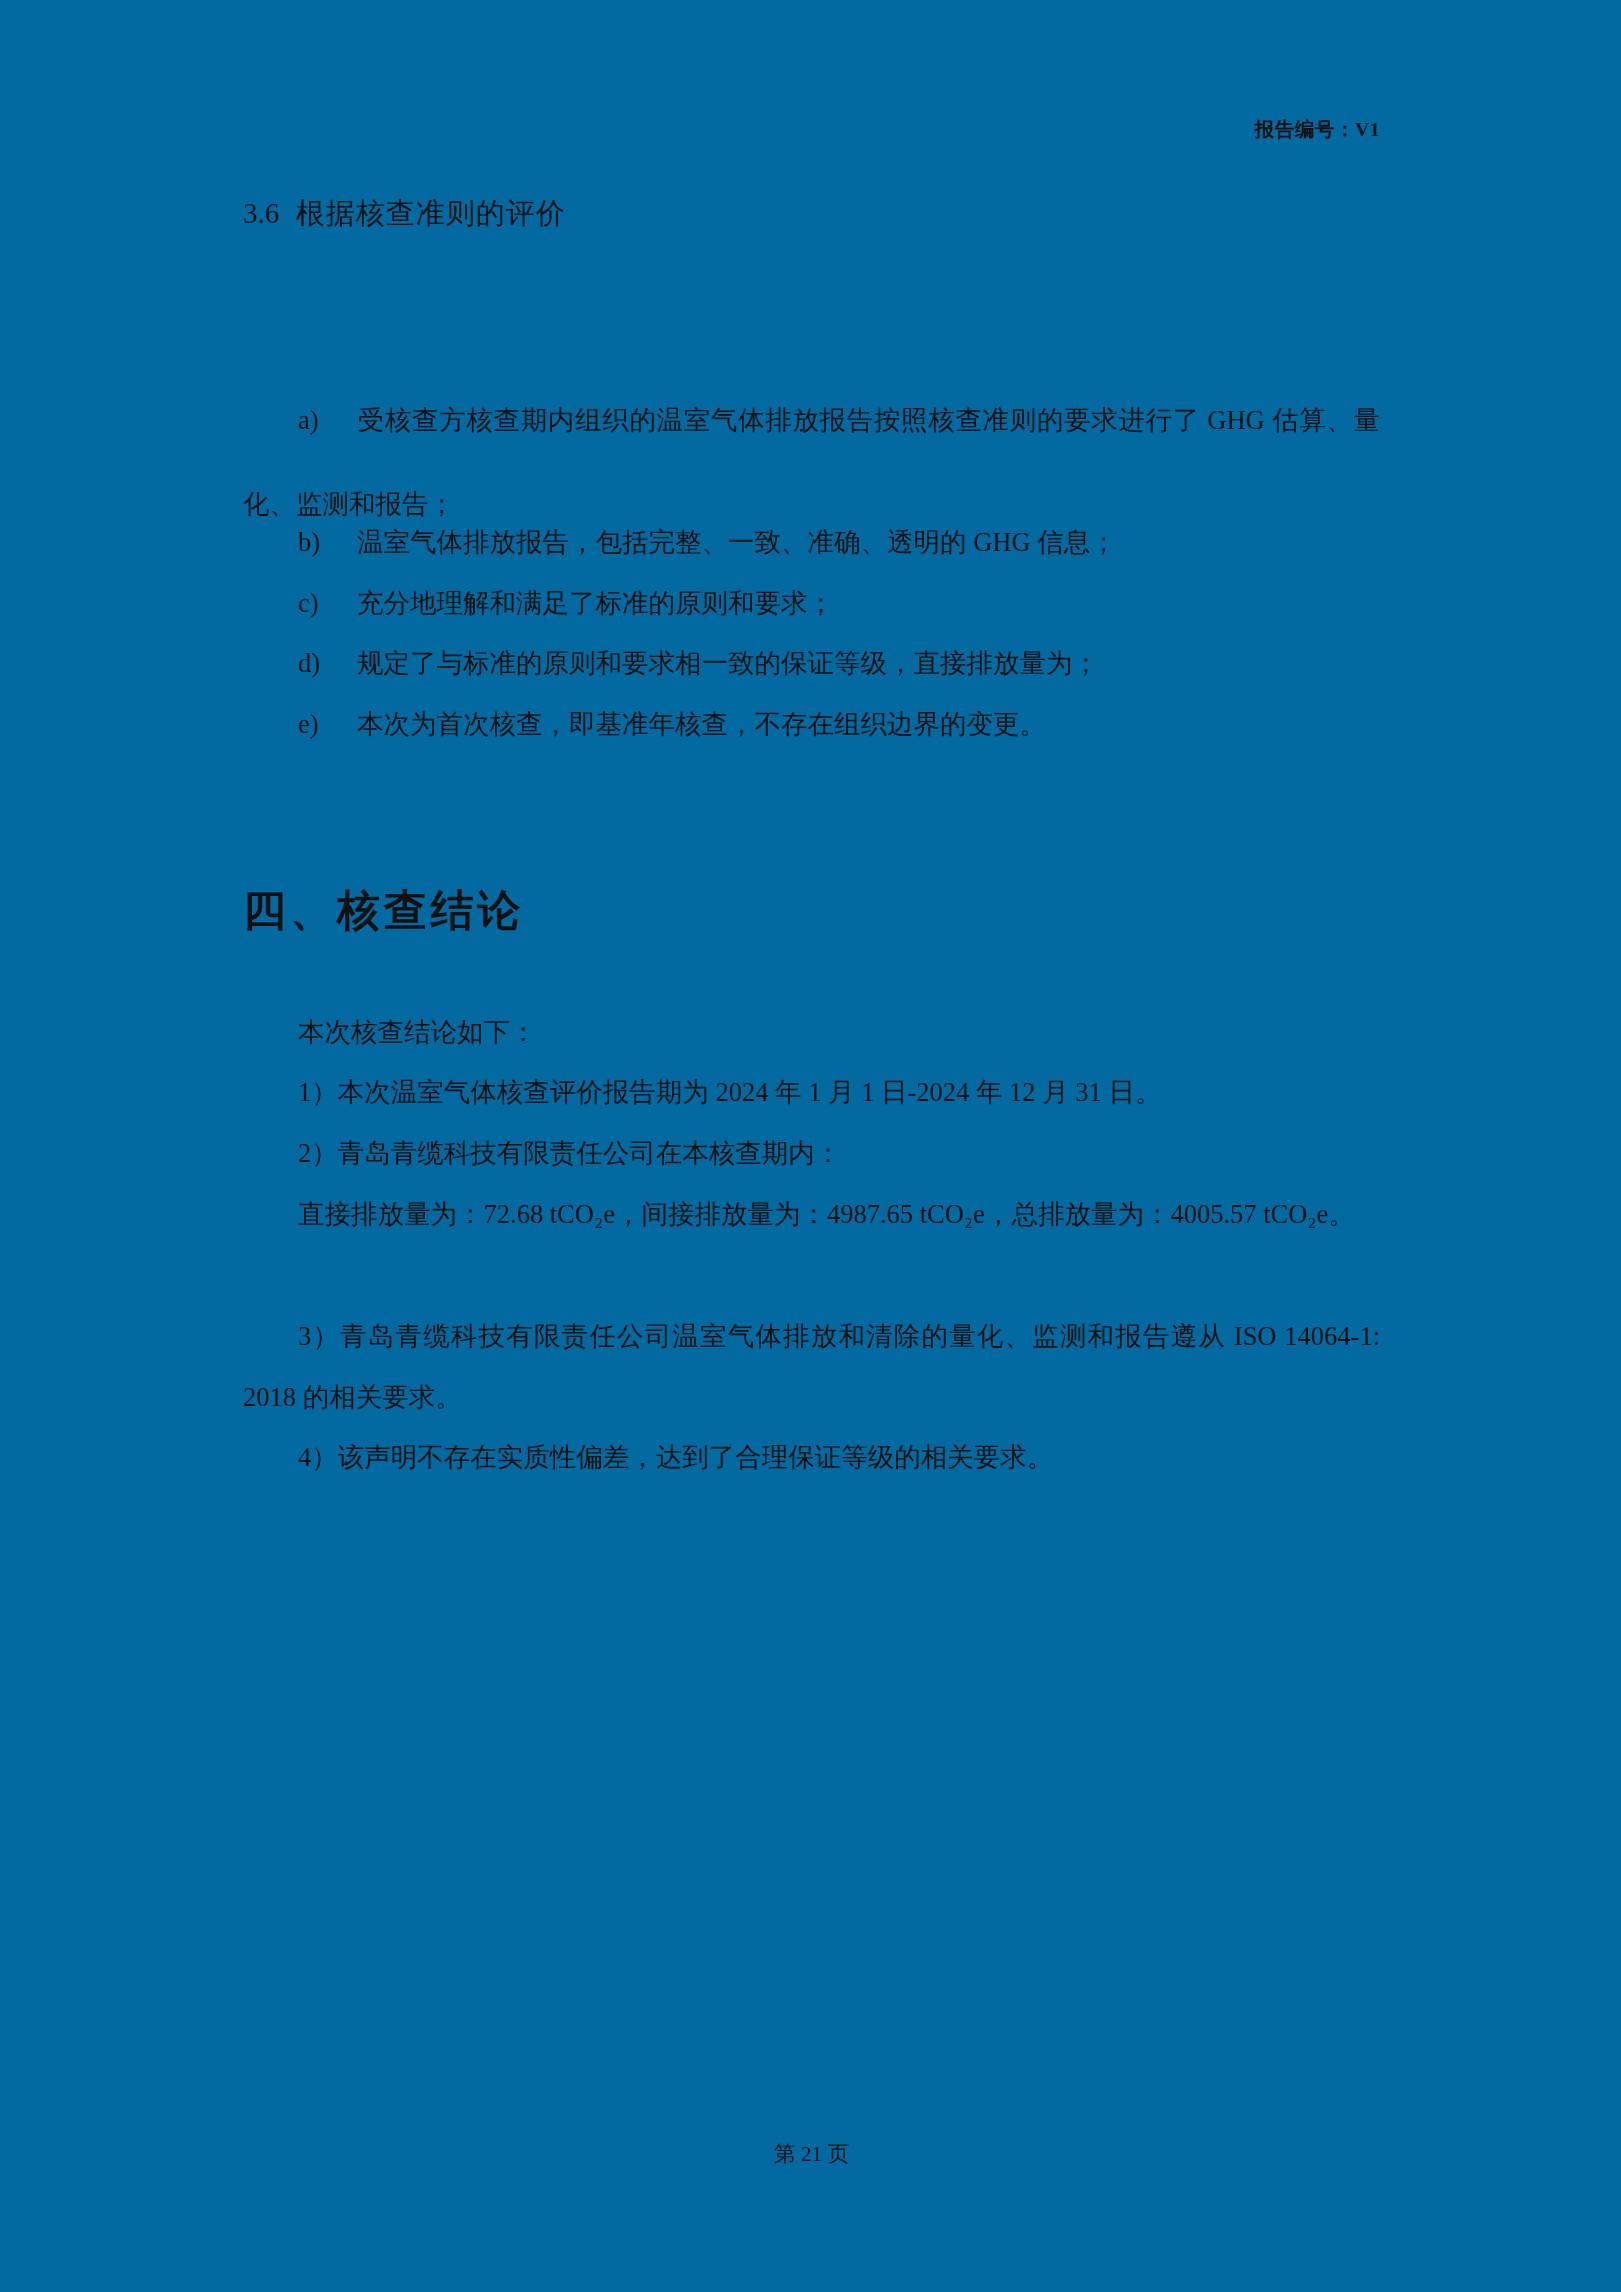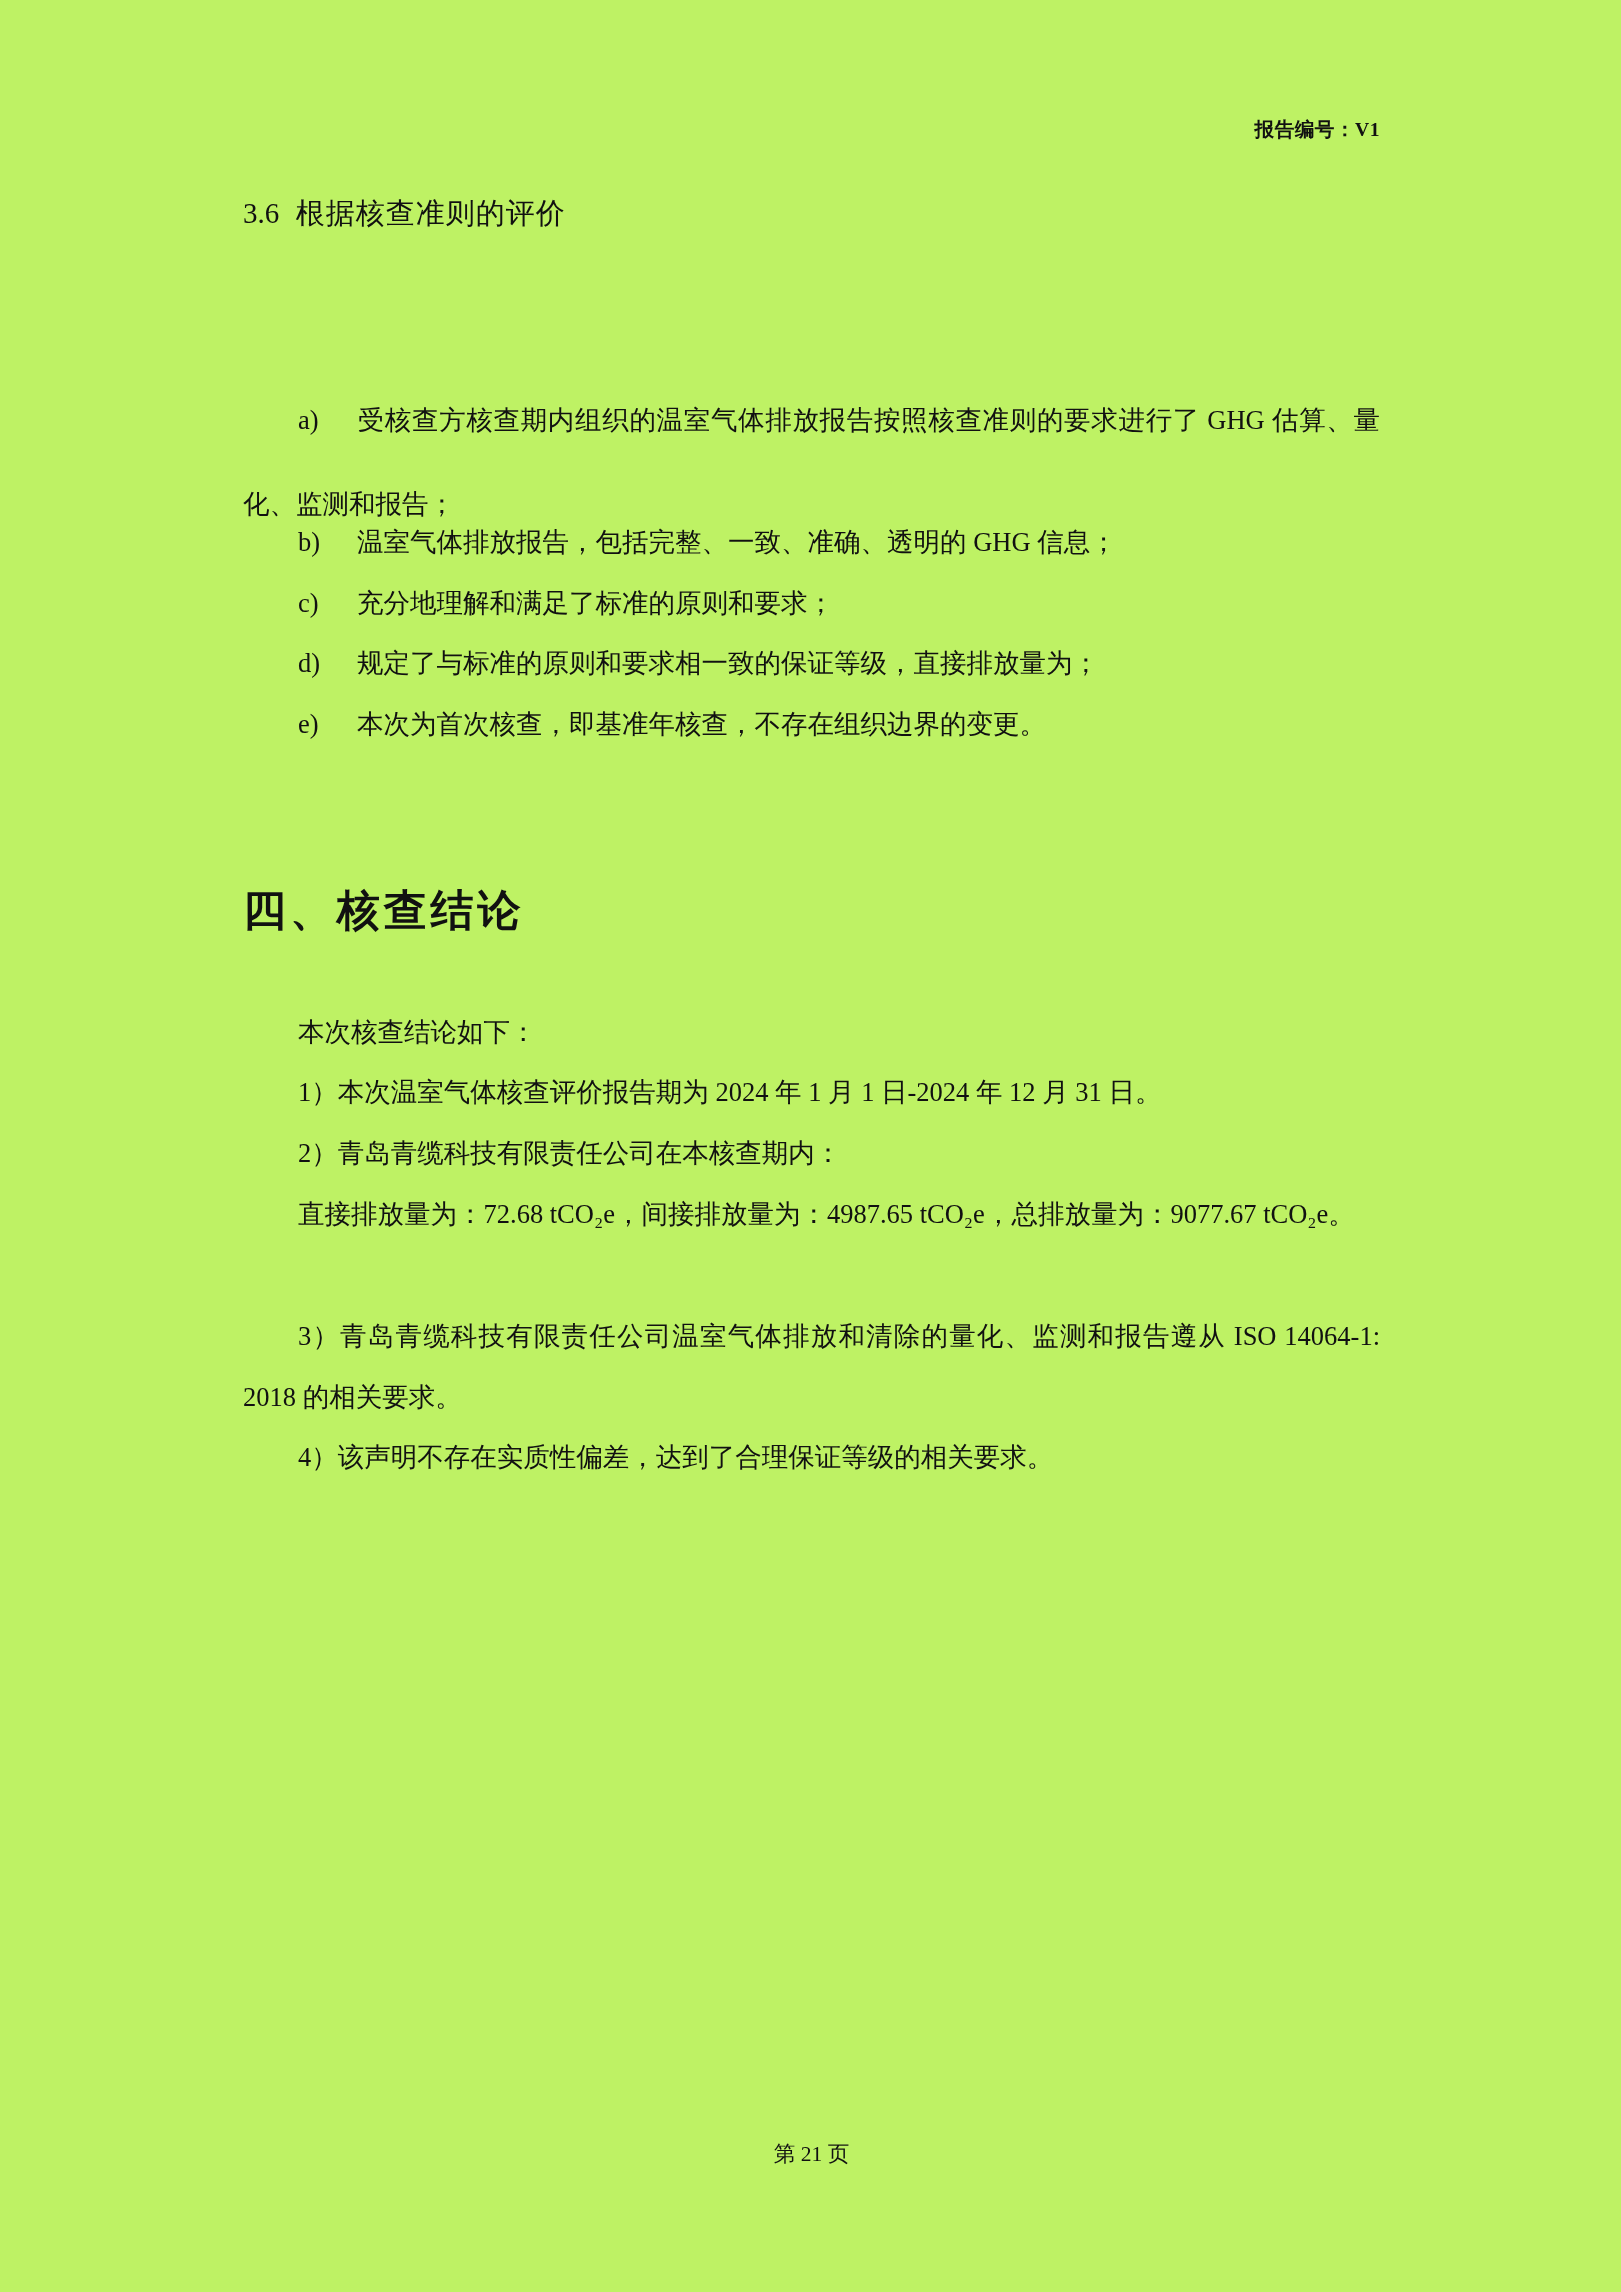--- a/index.html
+++ b/index.html
@@ -9,21 +9,21 @@
   }
   body {
     font-family: "Liberation Serif", serif;
     color: #1a1a1a;
   }
   .page {
     position: relative;
     width: 1621px;
     height: 2293px;
     margin: 0 auto;
-    background: #bef264;
+    background: #0369a1;
     box-sizing: border-box;
     padding: 0;
     overflow: hidden;
   }
   .content {
     position: absolute;
     left: 243px;
     top: 0;
     width: 1137px;
     height: 2293px;
@@ -127,21 +127,21 @@
 
     <div class="chapter-title">四、核查结论</div>
 
     <div class="para indent2" style="top: 1002px;">本次核查结论如下：</div>
 
     <div class="para indent2" style="top: 1062px;">1）本次温室气体核查评价报告期为 2024 年 1 月 1 日-2024 年 12 月 31 日。</div>
 
     <div class="para indent2" style="top: 1123px;">2）青岛青缆科技有限责任公司在本核查期内：</div>
 
     <div class="para indent2" style="top: 1184px;">
-      <span>直接排放量为：</span><span class="nowrap">72.68 tCO₂e</span>，<span>间接排放量为：</span><span class="nowrap">4987.65 tCO₂e</span>，<span>总排放量为：</span><span class="nowrap">9077.67 tCO₂e。</span>
+      <span>直接排放量为：</span><span class="nowrap">72.68 tCO₂e</span>，<span>间接排放量为：</span><span class="nowrap">4987.65 tCO₂e</span>，<span>总排放量为：</span><span class="nowrap">4005.57 tCO₂e。</span>
     </div>
 
     <div class="para indent2" style="top: 1306px;">3）青岛青缆科技有限责任公司温室气体排放和清除的量化、监测和报告遵从 ISO 14064-1: 2018 的相关要求。</div>
 
     <div class="para indent2" style="top: 1427px;">4）该声明不存在实质性偏差，达到了合理保证等级的相关要求。</div>
 
     <div class="footer">第 21 页</div>
 
   </div>
 </div>

